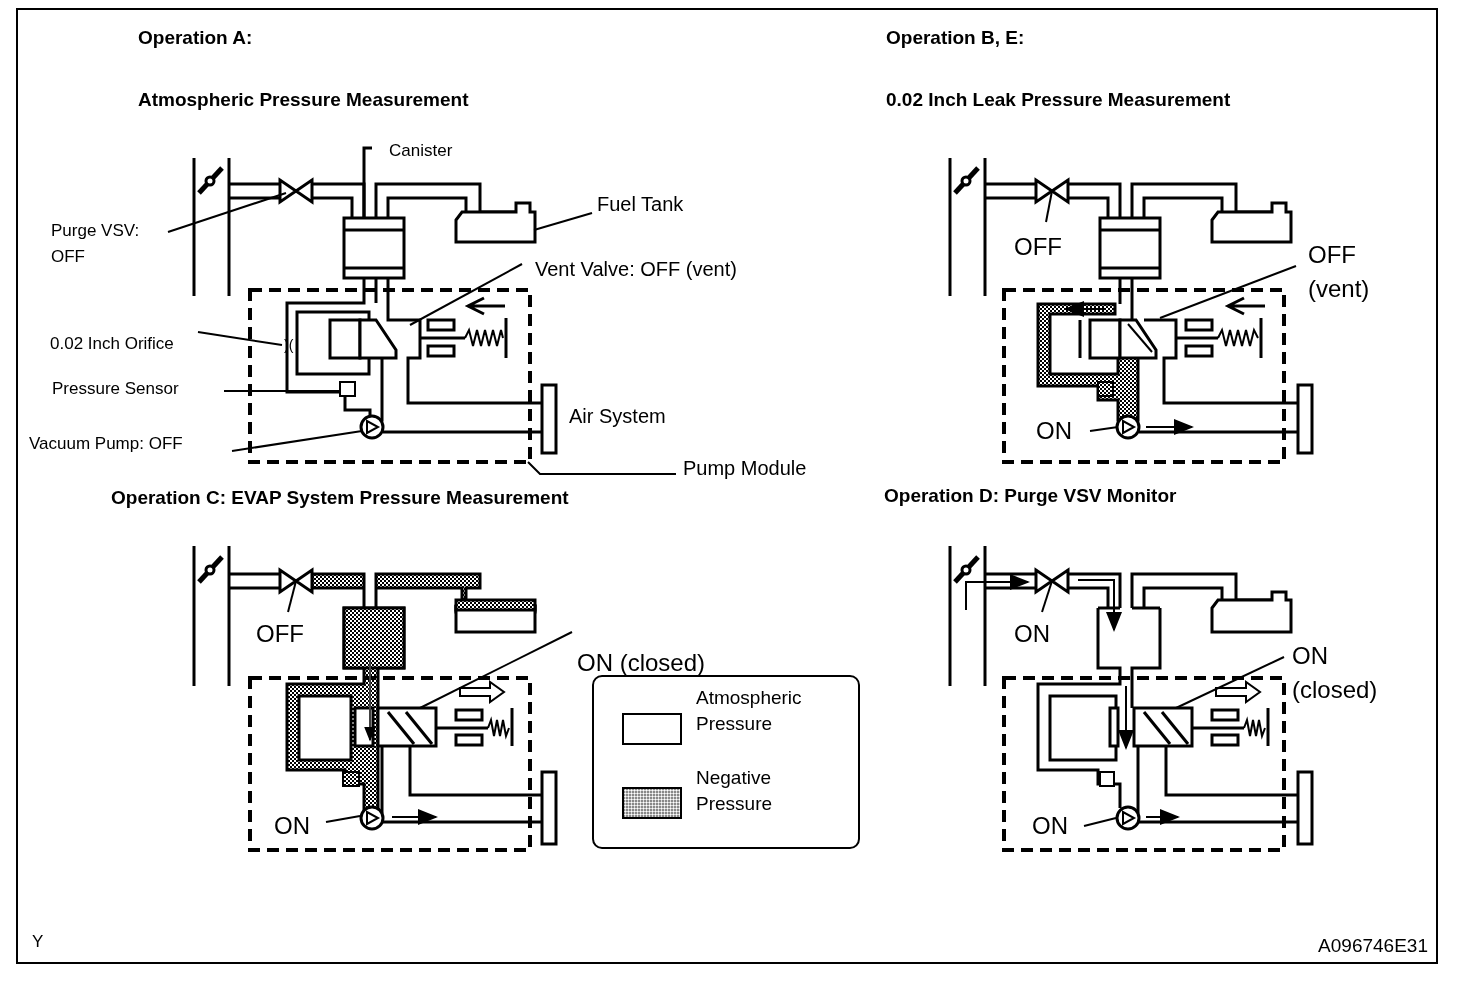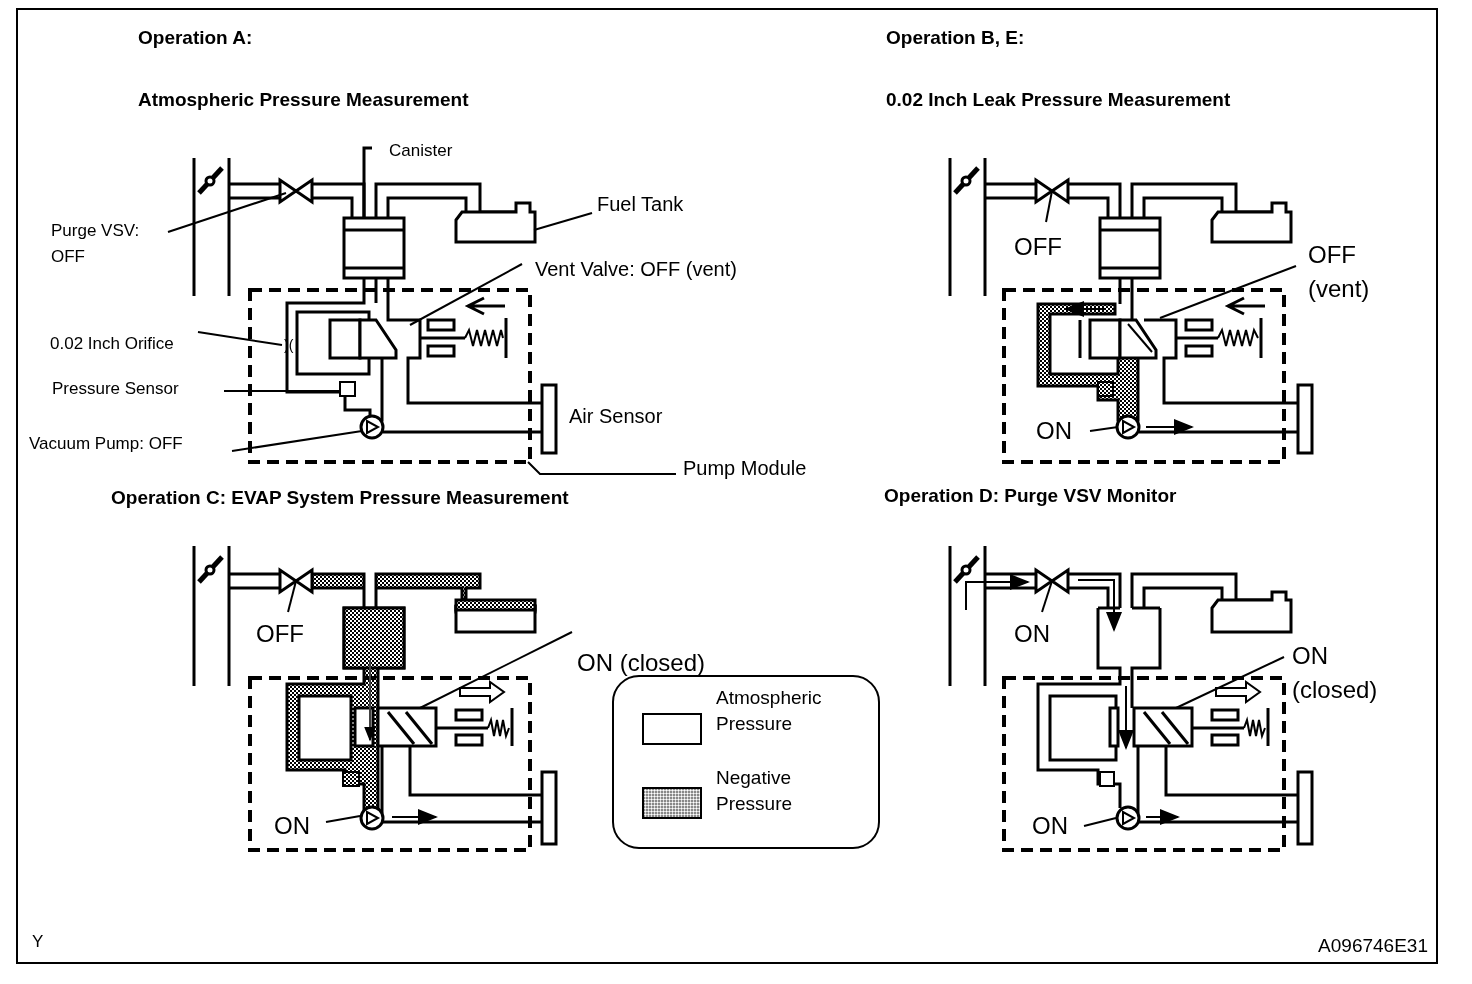--- a/index.html
+++ b/index.html
@@ -3,21 +3,21 @@
 <meta charset="utf-8">
 <style>
   html, body { margin: 0; padding: 0; background: #ffffff; }
   body { width: 1472px; height: 984px; position: relative; overflow: hidden; font-family: "Liberation Sans", sans-serif; color: #000; }
   #frame { position: absolute; left: 16px; top: 8px; width: 1422px; height: 956px; border: 2px solid #000; box-sizing: border-box; }
   .title { position: absolute; font-weight: bold; font-size: 19px; white-space: nowrap; text-align: center; }
   .lbl { position: absolute; font-size: 17px; white-space: nowrap; }
   .lbl-big { position: absolute; font-size: 20px; white-space: nowrap; }
   .lbl-med { position: absolute; font-size: 24px; white-space: nowrap; }
   svg#art { position: absolute; left: 0; top: 0; }
-  #legend { position: absolute; left: 612px; top: 675px; width: 268px; height: 174px; border: 2px solid #000; border-radius: 27px; box-sizing: border-box; }
+  #legend { position: absolute; left: 592px; top: 675px; width: 268px; height: 174px; border: 2px solid #000; border-radius: 10px; box-sizing: border-box; }
   .leg-sw { position: absolute; left: 28px; width: 60px; height: 32px; border: 2px solid #000; box-sizing: border-box; }
   .leg-txt { position: absolute; left: 102px; font-size: 19px; line-height: 26px; }
   .neg-fill { background-color: #888; background-image: radial-gradient(#fff 0.9px, transparent 1.2px); background-size: 3px 3px; }
   #fig-code { position: absolute; right: 44px; top: 935px; font-size: 19px; }
   #page-mark { position: absolute; left: 32px; top: 932px; font-size: 17px; }
 </style>
 </head>
 <body>
 
 <div id="frame"></div>
@@ -231,21 +231,21 @@
 <div class="title" style="left:138px; top:27px;">Operation A:</div>
 <div class="title" style="left:138px; top:89px;">Atmospheric Pressure Measurement</div>
 <div class="lbl" style="left:389px; top:141px;">Canister</div>
 <div class="lbl-big" style="left:597px; top:193px;">Fuel Tank</div>
 <div class="lbl" style="left:51px; top:221px;text-align:center;">Purge VSV:</div>
 <div class="lbl" style="left:51px; top:247px;">OFF</div>
 <div class="lbl-big" style="left:535px; top:258px;">Vent Valve: OFF (vent)</div>
 <div class="lbl" style="left:50px; top:318px;margin-top:16px;">0.02 Inch Orifice</div>
 <div class="lbl" style="left:52px; top:379px;">Pressure Sensor</div>
 <div class="lbl" style="left:29px; top:434px;">Vacuum Pump: OFF</div>
-<div class="lbl-big" style="left:569px; top:405px;">Air Sensor</div>
+<div class="lbl-big" style="left:569px; top:405px;">Air System</div>
 <div class="lbl-big" style="left:683px; top:457px;">Pump Module</div>
 
 <div class="title" style="left:886px; top:27px;">Operation B, E:</div>
 <div class="title" style="left:886px; top:89px;">0.02 Inch Leak Pressure Measurement</div>
 <div class="lbl-med" style="left:1014px; top:233px;">OFF</div>
 <div class="lbl-med" style="left:1308px; top:241px;">OFF</div>
 <div class="lbl-med" style="left:1308px; top:275px;">(vent)</div>
 <div class="lbl-med" style="left:1036px; top:417px;">ON</div>
 
 <div class="title" style="left:111px; top:487px;">Operation C: EVAP System Pressure Measurement</div>

